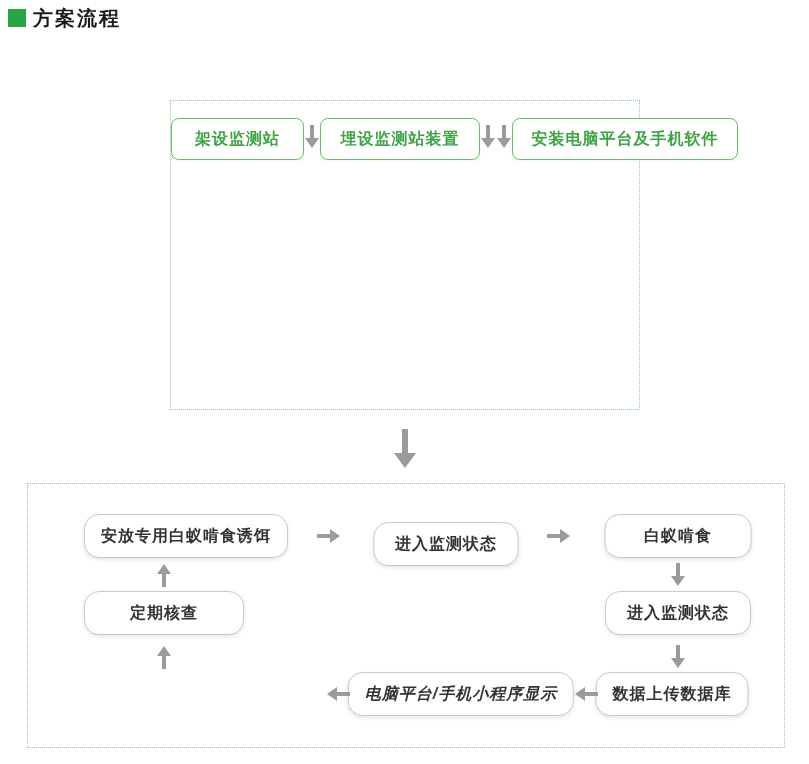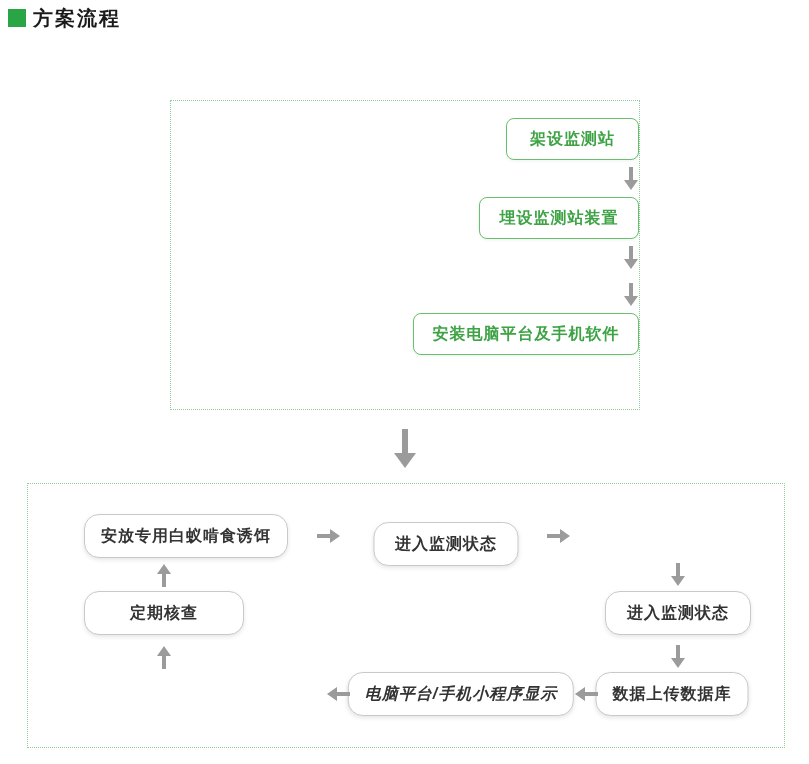--- a/index.html
+++ b/index.html
@@ -21,21 +21,21 @@
   .canvas{position:absolute;inset:0;}
 
   
   .header{position:absolute;left:8px;top:7px;display:flex;align-items:center;gap:7px;}
   .bullet{width:18px;height:18px;background:var(--accent-green);display:inline-block;}
   .title{font-size:20px;font-weight:bold;color:#1a1a1a;letter-spacing:2px;line-height:22px;font-family:Liberation Serif, serif;}
 
   
   .panel{position:absolute;border:1px dotted var(--dotted-green);background:transparent;}
   .top-panel{left:170px;top:100px;width:470px;height:310px;
-    display:flex;flex-direction:column;align-items:flex-end;padding-top:17px;}
+    display:flex;align-items:flex-start;padding-top:17px;}
   .bottom-panel{left:27px;top:483px;width:758px;height:265px;}
 
   
   .gbox{
     border:1.5px solid var(--green-border);border-radius:8px;background:#fff;
     color:var(--green-text);font-size:16px;font-weight:bold;line-height:22px;
     padding:9px 18px;text-align:center;letter-spacing:1px;
     box-shadow:0 1px 3px rgba(90,170,90,0.12);
   }
   .wbox{
@@ -93,20 +93,21 @@
   </div>
 
   <div class="big-arrow"></div>
 
   <div class="panel bottom-panel">
 
     <div class="wbox" style="left:158px;top:52px;">安放专用白蚁啃食诱饵</div>
     <div class="harrow right" style="left:301px;top:52px;"></div>
     <div class="wbox" style="left:418px;top:60px;min-width:145px">进入监测状态</div>
     <div class="harrow right" style="left:531px;top:52px;"></div>
+    <div class="wbox" style="left:650px;top:52px;min-width:147px">白蚁啃食</div>
 
     <div class="b-varrow down" style="left:650px;top:91px;"></div>
     <div class="wbox" style="left:650px;top:129px;min-width:146px">进入监测状态</div>
     <div class="b-varrow down" style="left:650px;top:173px;"></div>
 
     <div class="wbox" style="left:644px;top:210px;min-width:145px">数据上传数据库</div>
     <div class="harrow left" style="left:558px;top:210px;"></div>
     <div class="wbox" style="left:433px;top:210px;font-style:italic;">电脑平台/手机小程序显示</div>
     <div class="harrow left" style="left:310px;top:210px;"></div>
 

